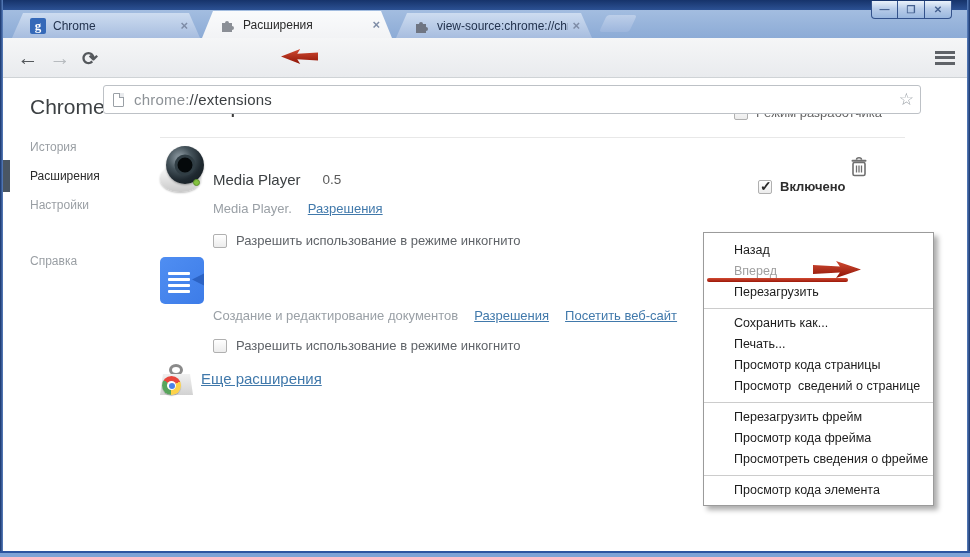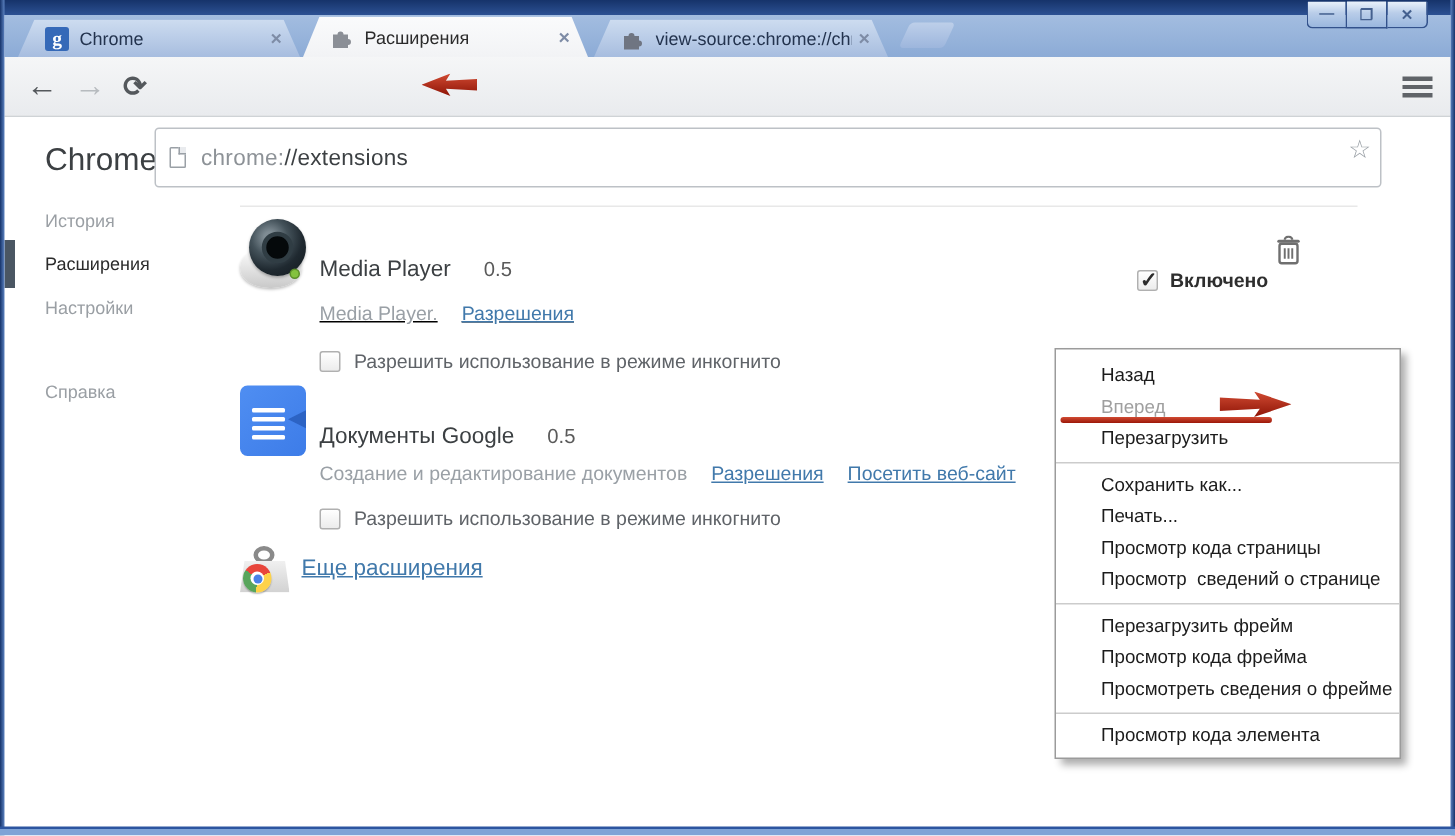--- a/index.html
+++ b/index.html
@@ -47,21 +47,21 @@
 
   
   .toolbar { position:absolute; left:3px; right:3px; top:38px; height:40px;
              background:linear-gradient(180deg,#f5f6f7,#e9ebee);
              border-bottom:1px solid #cfd3d6; z-index:6; }
   .nav-btn { position:absolute; top:0; height:40px; display:flex; align-items:center;
              justify-content:center; font-weight:bold; cursor:pointer; }
   .nav-back    { left:10px;  width:30px; font-size:21px; color:#54585c; }
   .nav-forward { left:42px;  width:30px; font-size:21px; color:#b7bbbf; }
   .nav-reload  { left:74px;  width:26px; font-size:19px; color:#54585c; }
-  .omnibox { position:absolute; left:100px; top:47px; height:40px; width:818px;
+  .omnibox { position:absolute; left:100px; top:47px; height:29px; width:818px;
              background:#fff; border:1px solid #bdc1c6; border-radius:3px;
              display:flex; align-items:center; }
   .page-ico { width:11px; height:14px; border:1px solid #9aa0a6; border-radius:1px;
               margin:0 10px 0 9px; position:relative; background:#fff; flex:none; }
   .page-ico::after { content:""; position:absolute; right:-1px; top:-1px; width:4px; height:4px;
               background:#e9ebee; border-left:1px solid #9aa0a6; border-bottom:1px solid #9aa0a6; }
   .url-text { font-size:15px; letter-spacing:.2px; white-space:nowrap; }
   .url-scheme { color:#8d9297; }
   .url-path   { color:#3c4043; }
   .star-btn { position:absolute; right:6px; top:3px; font-size:17px; color:#9aa0a6; cursor:pointer; }
@@ -236,38 +236,34 @@
     <span class="enabled-label">Включено</span>
   </div>
   <svg class="trash" viewBox="0 0 18 20">
     <rect x="3" y="5.5" width="12" height="13" rx="1.5" fill="none" stroke="#6f6f6f" stroke-width="1.6"></rect>
     <line x1="6.5" y1="8.5" x2="6.5" y2="15.5" stroke="#6f6f6f" stroke-width="1.3"></line>
     <line x1="9" y1="8.5" x2="9" y2="15.5" stroke="#6f6f6f" stroke-width="1.3"></line>
     <line x1="11.5" y1="8.5" x2="11.5" y2="15.5" stroke="#6f6f6f" stroke-width="1.3"></line>
     <rect x="1.5" y="2.8" width="15" height="2" rx="1" fill="#6f6f6f"></rect>
     <path d="M6.5 2.8 a2.5 2 0 0 1 5 0" fill="none" stroke="#6f6f6f" stroke-width="1.5"></path>
   </svg>
-  <div class="row-flex" style="left:210px; top:103px; gap:16px;text-decoration:underline;">
+  <div class="row-flex" style="left:210px; top:103px; gap:16px;">
     <span class="gray-text">Media Player.</span>
     <span class="link">Разрешения</span>
   </div>
   <div class="row-flex" style="left:210px; top:135px;">
     <div class="cbx"></div>
     <span class="incog-label">Разрешить использование в режиме инкогнито</span>
   </div>
 
   <div class="docs-icon">
     <div class="docs-line" style="top:15px;"></div>
     <div class="docs-line" style="top:21px;"></div>
     <div class="docs-line" style="top:27px;"></div>
     <div class="docs-line" style="top:33px;"></div>
-  </div>
-  <div class="row-flex" style="left:210px; top:184px;">
-    <span class="ext-title">Документы Google</span>
-    <span class="ext-version">0.5</span>
   </div>
   <div class="row-flex" style="left:210px; top:210px; gap:16px;">
     <span class="gray-text">Создание и редактирование документов</span>
     <span class="link">Разрешения</span>
     <span class="link">Посетить веб-сайт</span>
   </div>
   <div class="row-flex" style="left:210px; top:240px;">
     <div class="cbx"></div>
     <span class="incog-label">Разрешить использование в режиме инкогнито</span>
   </div>

